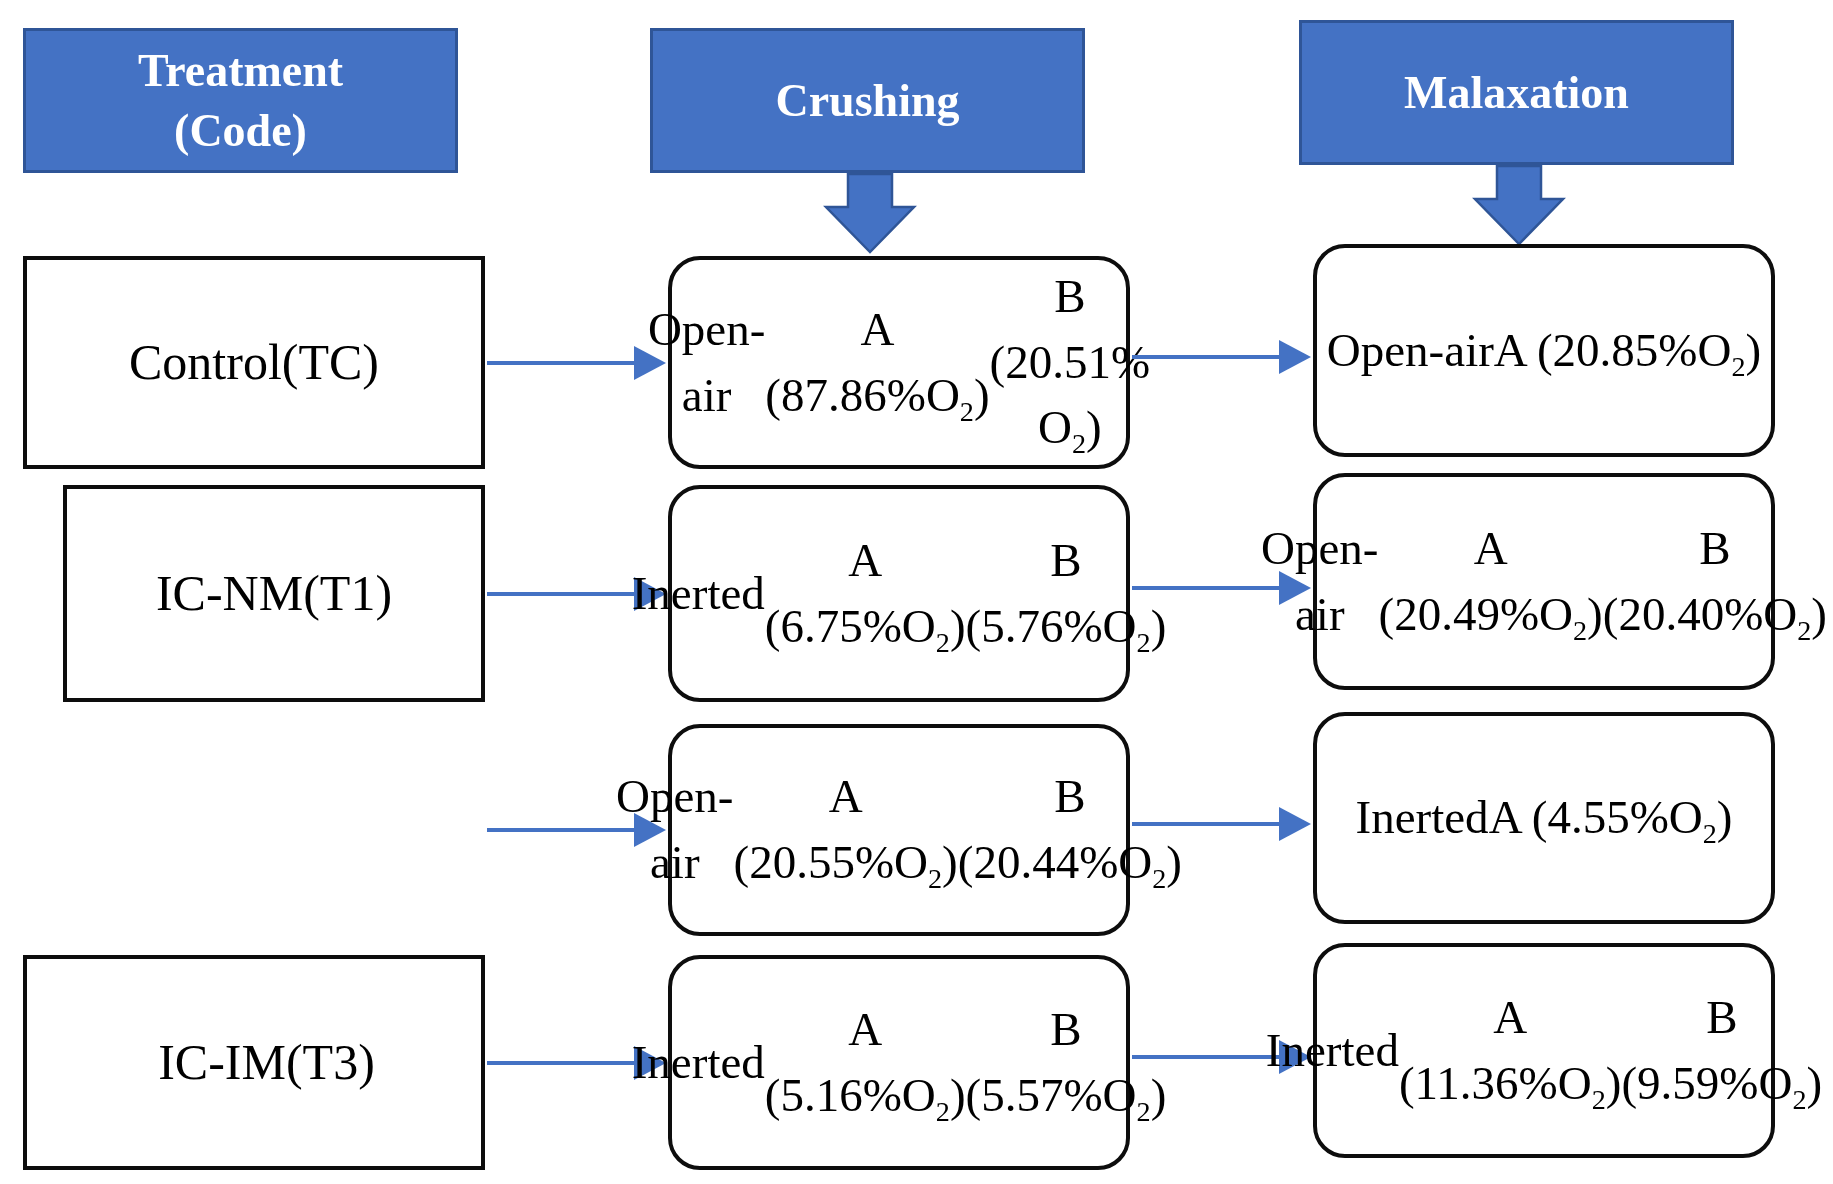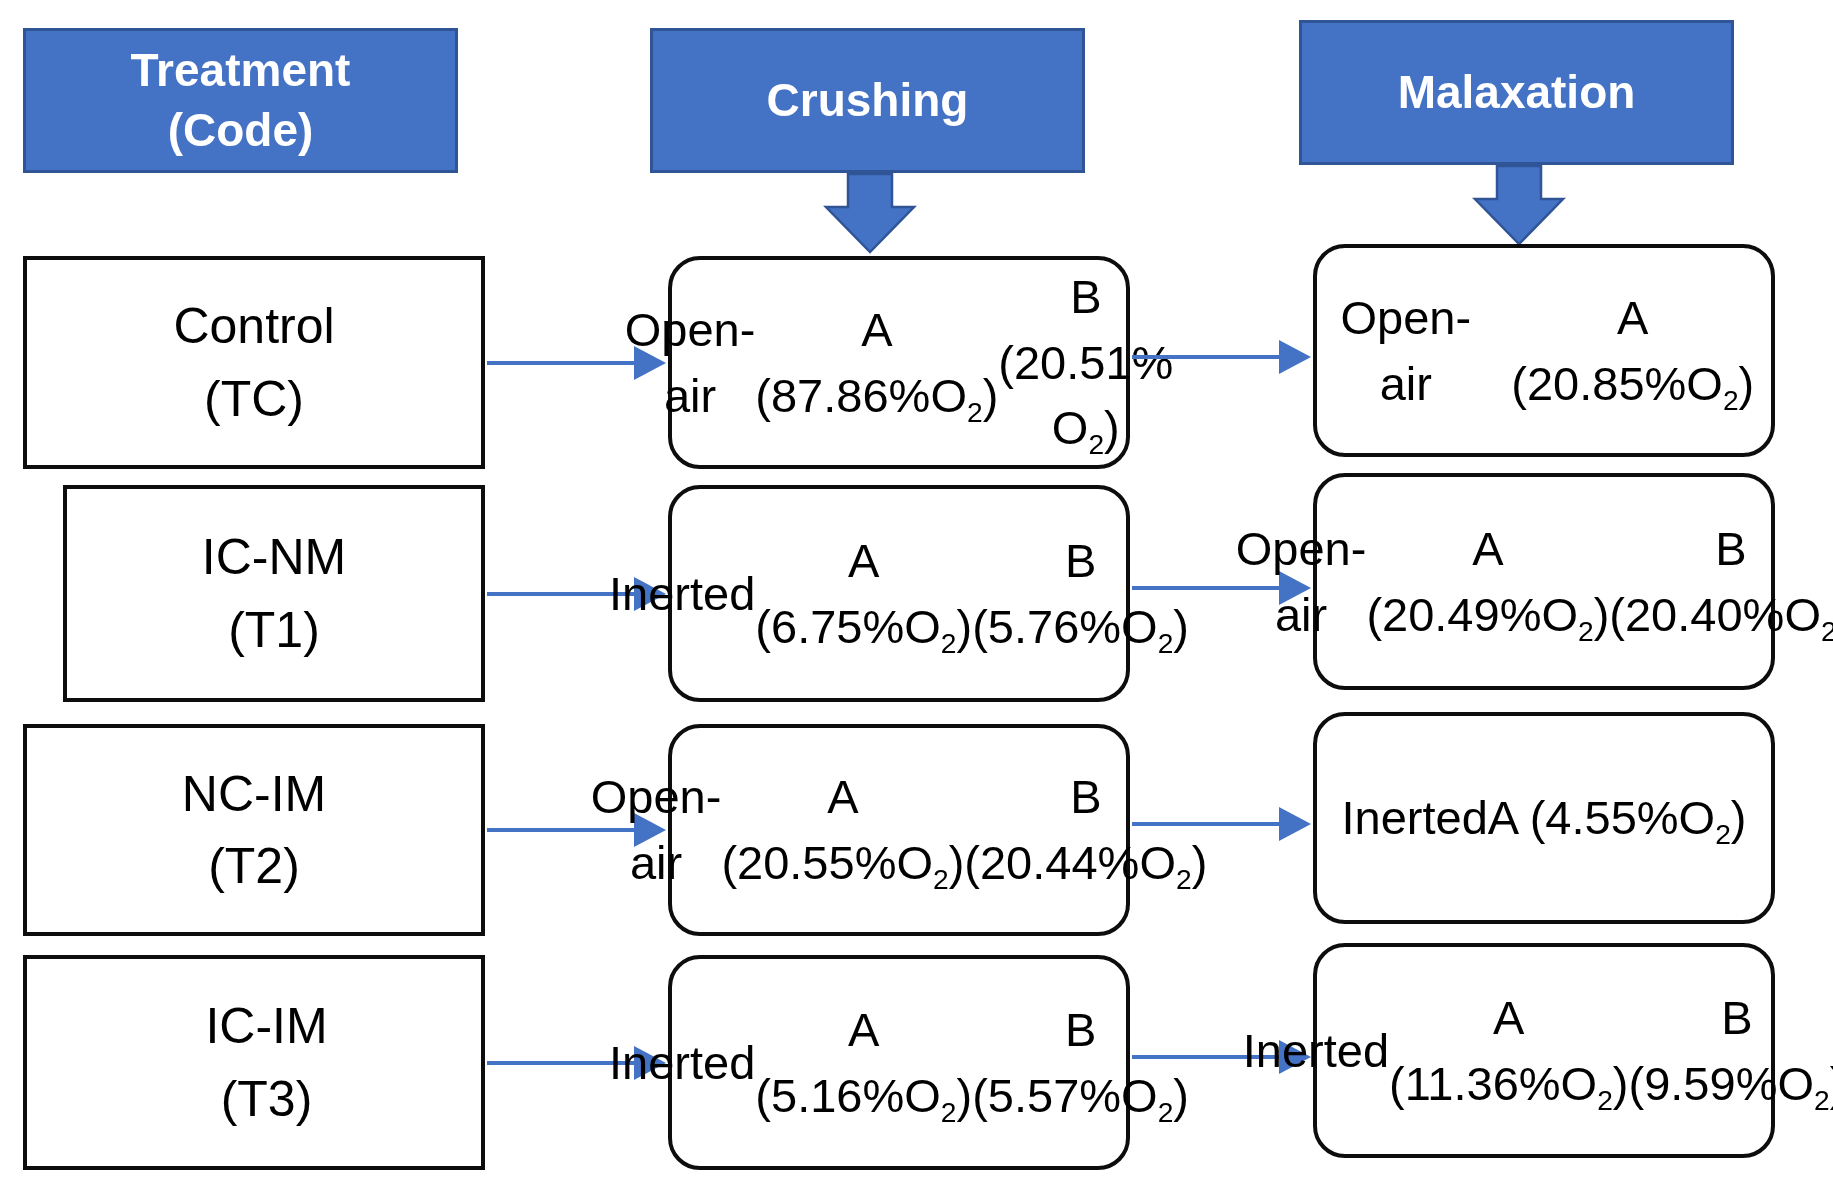--- a/index.html
+++ b/index.html
@@ -1,20 +1,20 @@
 <!DOCTYPE html>
 <html style="--background: #ffffff; --header-fill: #4472C4; --header-border: #2F5597; --header-text: #ffffff; --box-text: #000000; --arrow: #4472C4; --arrow-outline: #2F5597;"><head>
 <meta charset="utf-8">
 <style>
   html,body{margin:0;padding:0;background:#fff;}
   .canvas{
     position:relative;
     width:1833px;height:1184px;
     background:var(--background,#ffffff);
-    font-family:Liberation Sans, sans-serif;
+    font-family:Liberation Serif, serif;
     color:var(--box-text,#000);
     overflow:hidden;
   }
   .diagram{
     display:grid;
     grid-template-columns:462px 183px 462px 183px 462px;
     grid-template-rows:145px 83px 213px 16px 217px 22px 212px 19px 215px;
     padding:28px 0 0 23px;
   }
   
@@ -25,21 +25,21 @@
     color:var(--header-text,#fff);
     font-weight:bold;font-size:46px;line-height:1.3;
     display:flex;flex-direction:column;align-items:center;justify-content:center;
     text-align:center;
   }
   
   .tbox{
     box-sizing:border-box;
     border:4px solid #0d0d0d;
     background:#fff;
-    display:flex;flex-direction:column;align-items:center;justify-content:center;
+    display:flex;flex-direction:row;align-items:center;justify-content:center;
     text-align:center;font-size:50px;line-height:1.45;
   }
   
   .pbox{
     box-sizing:border-box;
     border:4px solid #0d0d0d;border-radius:32px;
     background:#fff;
     display:flex;flex-direction:row;align-items:center;justify-content:center;
     text-align:center;font-size:47px;line-height:1.40;
   }
@@ -126,24 +126,20 @@
         <line class="aline" x1="2" y1="30" x2="152" y2="30"></line>
           <polygon class="ahead" points="149,13 181,30 149,47"></polygon>
       </svg>
     </div>
     <div class="pbox shift-up" style="grid-column:5;grid-row:5;">
       <div>Open-air</div>
       <div><span>A (20.49%O</span><sub>2</sub><span>)</span></div>
       <div><span>B (20.40%O</span><sub>2</sub><span>)</span></div>
     </div>
 
-    <div class="tbox" style="grid-column:1;grid-row:7;">
-      <div>NC-IM</div>
-      <div>(T2)</div>
-    </div>
     <div class="hacell" style="grid-column:2;grid-row:7;">
       <svg viewBox="0 0 183 60" width="183" height="60">
         <line class="aline" x1="2" y1="30" x2="152" y2="30"></line>
           <polygon class="ahead" points="149,13 181,30 149,47"></polygon>
       </svg>
     </div>
     <div class="pbox" style="grid-column:3;grid-row:7;">
       <div>Open-air</div>
       <div><span>A (20.55%O</span><sub>2</sub><span>)</span></div>
       <div><span>B (20.44%O</span><sub>2</sub><span>)</span></div>

